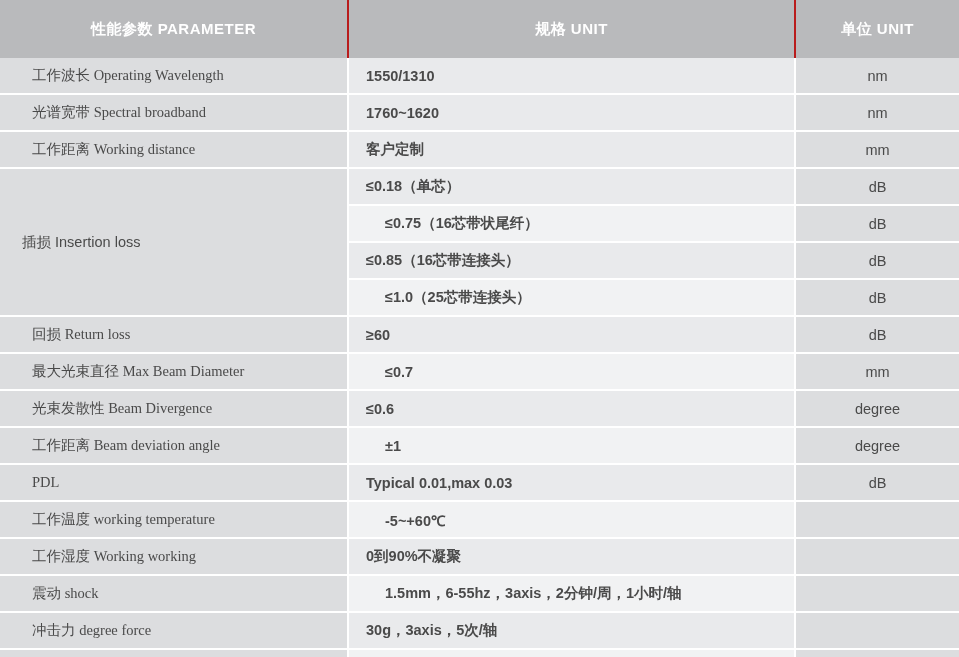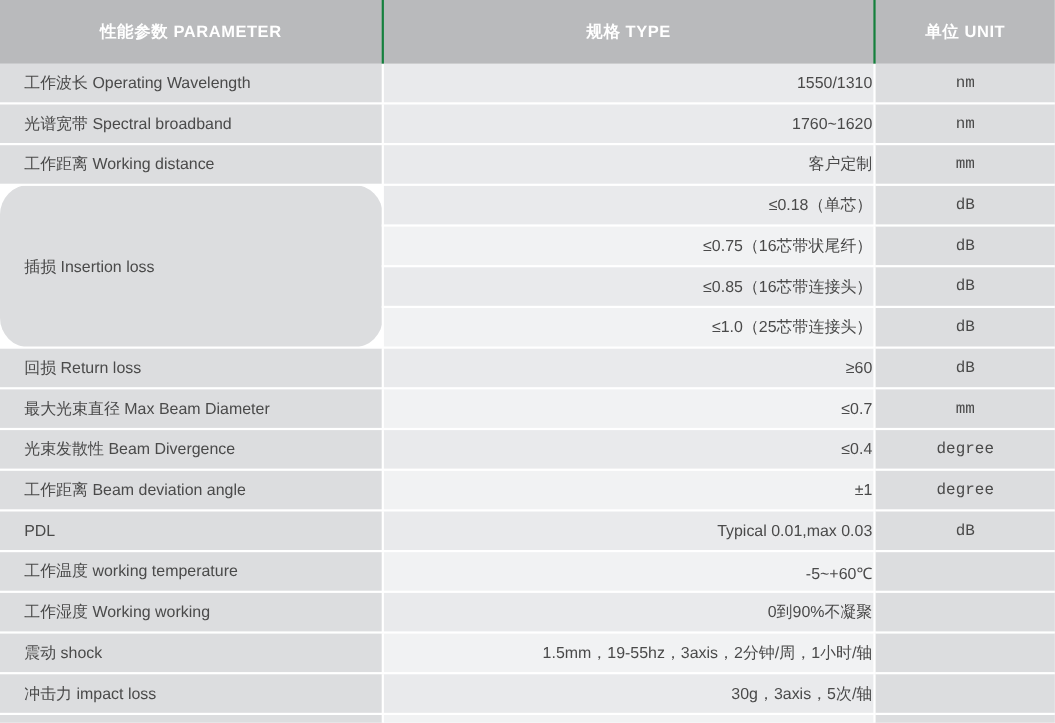--- a/index.html
+++ b/index.html
@@ -31,76 +31,76 @@
   table.spec-table col.c-unit  { width: 164px; }
 
   table.spec-table th {
     background: #b9babc;
     color: #ffffff;
     font-size: 15px;
     font-weight: bold;
     height: 56px;
     text-align: center;
     vertical-align: middle;
-    border-right: 2px solid #15803d;
+    border-right: 2px solid #b91c1c;
     letter-spacing: 0.5px;
   }
   table.spec-table th:last-child { border-right: none; margin-left: 19px; }
 
   table.spec-table td {
     font-size: 14.5px;
     height: 33px;
     vertical-align: middle;
     border-right: 2px solid #ffffff;
     border-bottom: 2px solid #ffffff;
     color: #4a4a4a;
   }
   table.spec-table td:last-child { border-right: none; }
 
   td.param {
     background: #dcdddf;
-    padding-left: 22px;
+    padding-left: 32px;
     text-align: left;
+    font-family: Liberation Serif, serif;
   }
   td.type {
     background: #e9eaec;
     padding-left: 17px;
-    text-align: right;
+    text-align: left;
+    font-weight: bold;
   }
   td.unit {
     background: #dcdddf;
     text-align: center;
-    font-family: Liberation Mono, monospace;
   }
   td.type-alt {
     background: #f1f2f3;
     padding-left: 36px;
   }
   td.param-tall {
     background: #dcdddf;
     padding-left: 22px;
     text-align: left;
     vertical-align: middle;
-    border-radius: 27px;
   }
 </style>
 </head>
 <body>
 
 <div class="spec-wrap">
   <table class="spec-table">
     <colgroup>
       <col class="c-param">
       <col class="c-type">
       <col class="c-unit">
     </colgroup>
     <thead>
       <tr>
         <th>性能参数 PARAMETER</th>
-        <th>规格 TYPE</th>
+        <th>规格 UNIT</th>
         <th>单位 UNIT</th>
       </tr>
     </thead>
     <tbody>
       <tr>
         <td class="param">工作波长  Operating Wavelength</td>
         <td class="type">1550/1310</td>
         <td class="unit">nm</td>
       </tr>
       <tr>
@@ -137,21 +137,21 @@
         <td class="type">≥60</td>
         <td class="unit">dB</td>
       </tr>
       <tr>
         <td class="param">最大光束直径  Max Beam Diameter</td>
         <td class="type type-alt">≤0.7</td>
         <td class="unit">mm</td>
       </tr>
       <tr>
         <td class="param">光束发散性  Beam Divergence</td>
-        <td class="type">≤0.4</td>
+        <td class="type">≤0.6</td>
         <td class="unit">degree</td>
       </tr>
       <tr>
         <td class="param">工作距离  Beam deviation angle</td>
         <td class="type type-alt">±1</td>
         <td class="unit">degree</td>
       </tr>
       <tr>
         <td class="param">PDL</td>
         <td class="type">Typical 0.01,max 0.03</td>
@@ -162,25 +162,25 @@
         <td class="type type-alt">-5~+60℃</td>
         <td class="unit"></td>
       </tr>
       <tr>
         <td class="param">工作湿度  Working working</td>
         <td class="type">0到90%不凝聚</td>
         <td class="unit"></td>
       </tr>
       <tr>
         <td class="param">震动  shock</td>
-        <td class="type type-alt">1.5mm，19-55hz，3axis，2分钟/周，1小时/轴</td>
+        <td class="type type-alt">1.5mm，6-55hz，3axis，2分钟/周，1小时/轴</td>
         <td class="unit"></td>
       </tr>
       <tr>
-        <td class="param">冲击力  impact loss</td>
+        <td class="param">冲击力  degree force</td>
         <td class="type">30g，3axis，5次/轴</td>
         <td class="unit"></td>
       </tr>
       <tr>
         <td class="param">最大功率  maximum power</td>
         <td class="type type-alt">500mw</td>
         <td class="unit"></td>
       </tr>
 
     </tbody>

